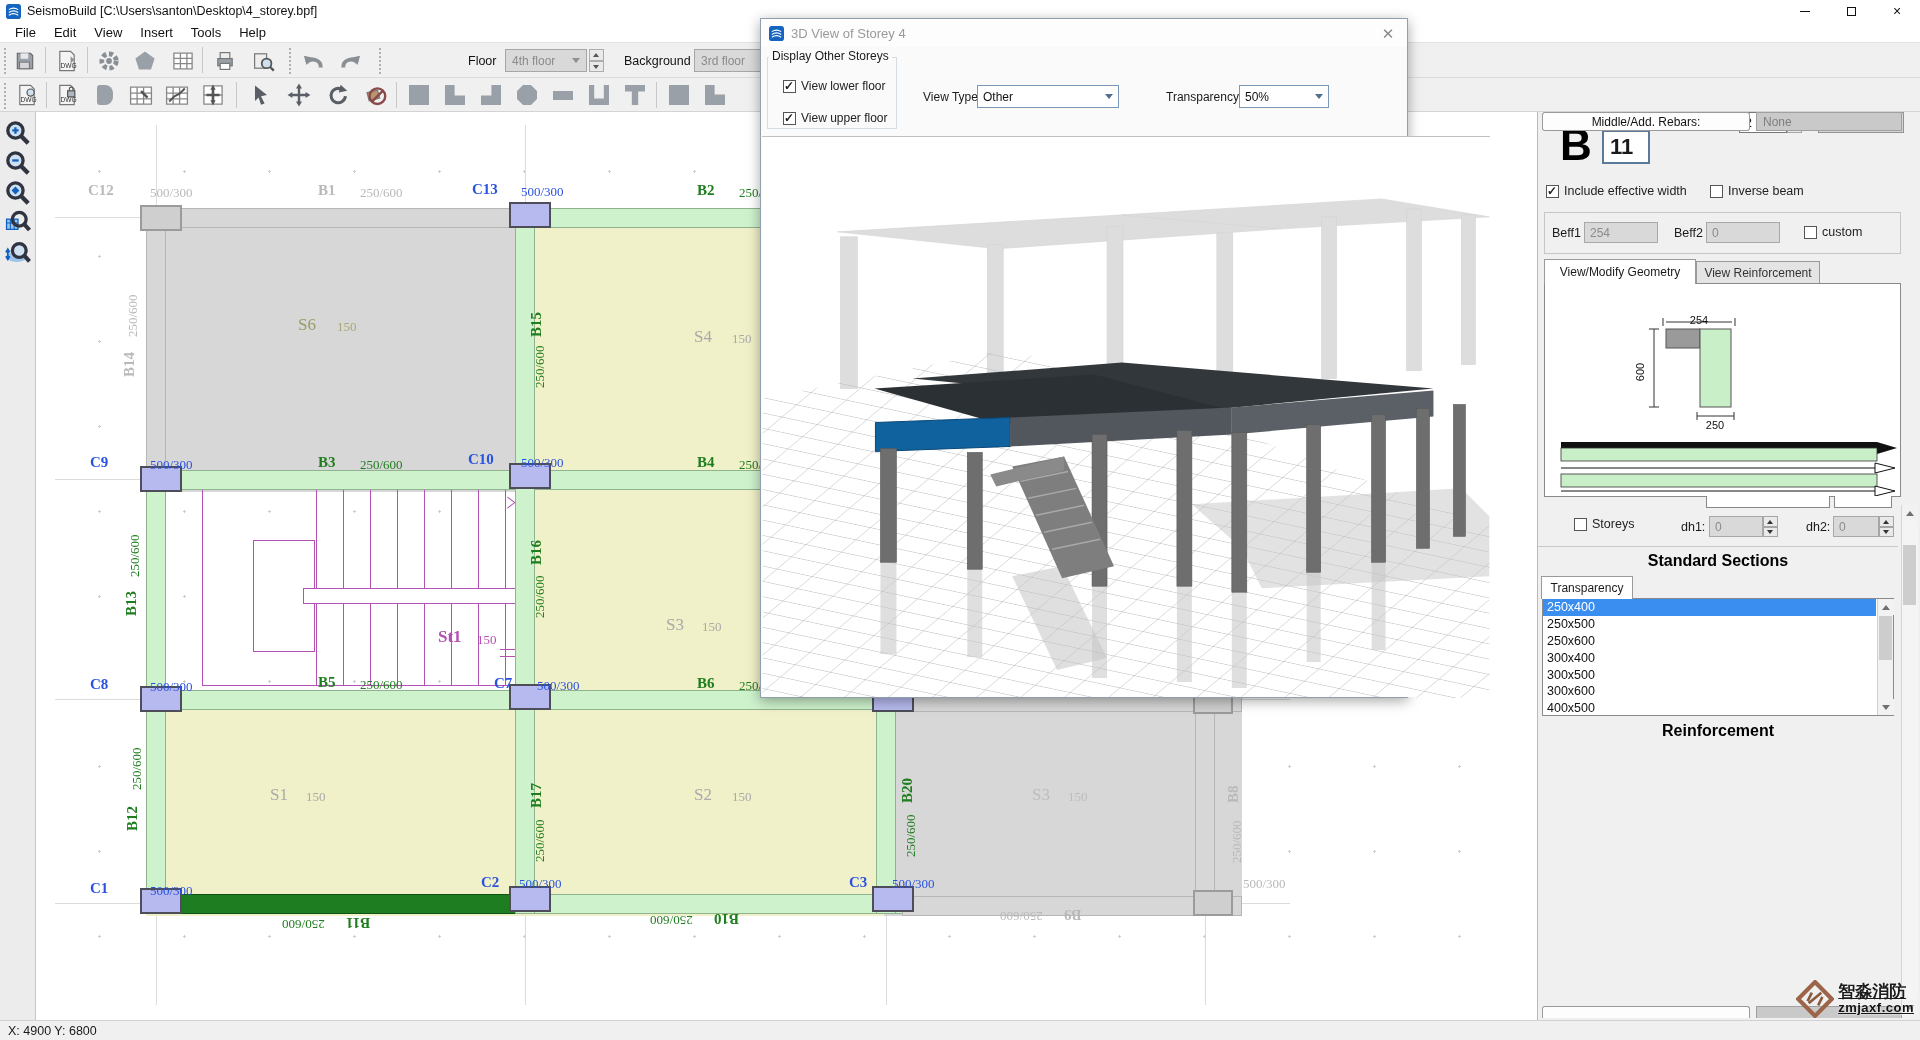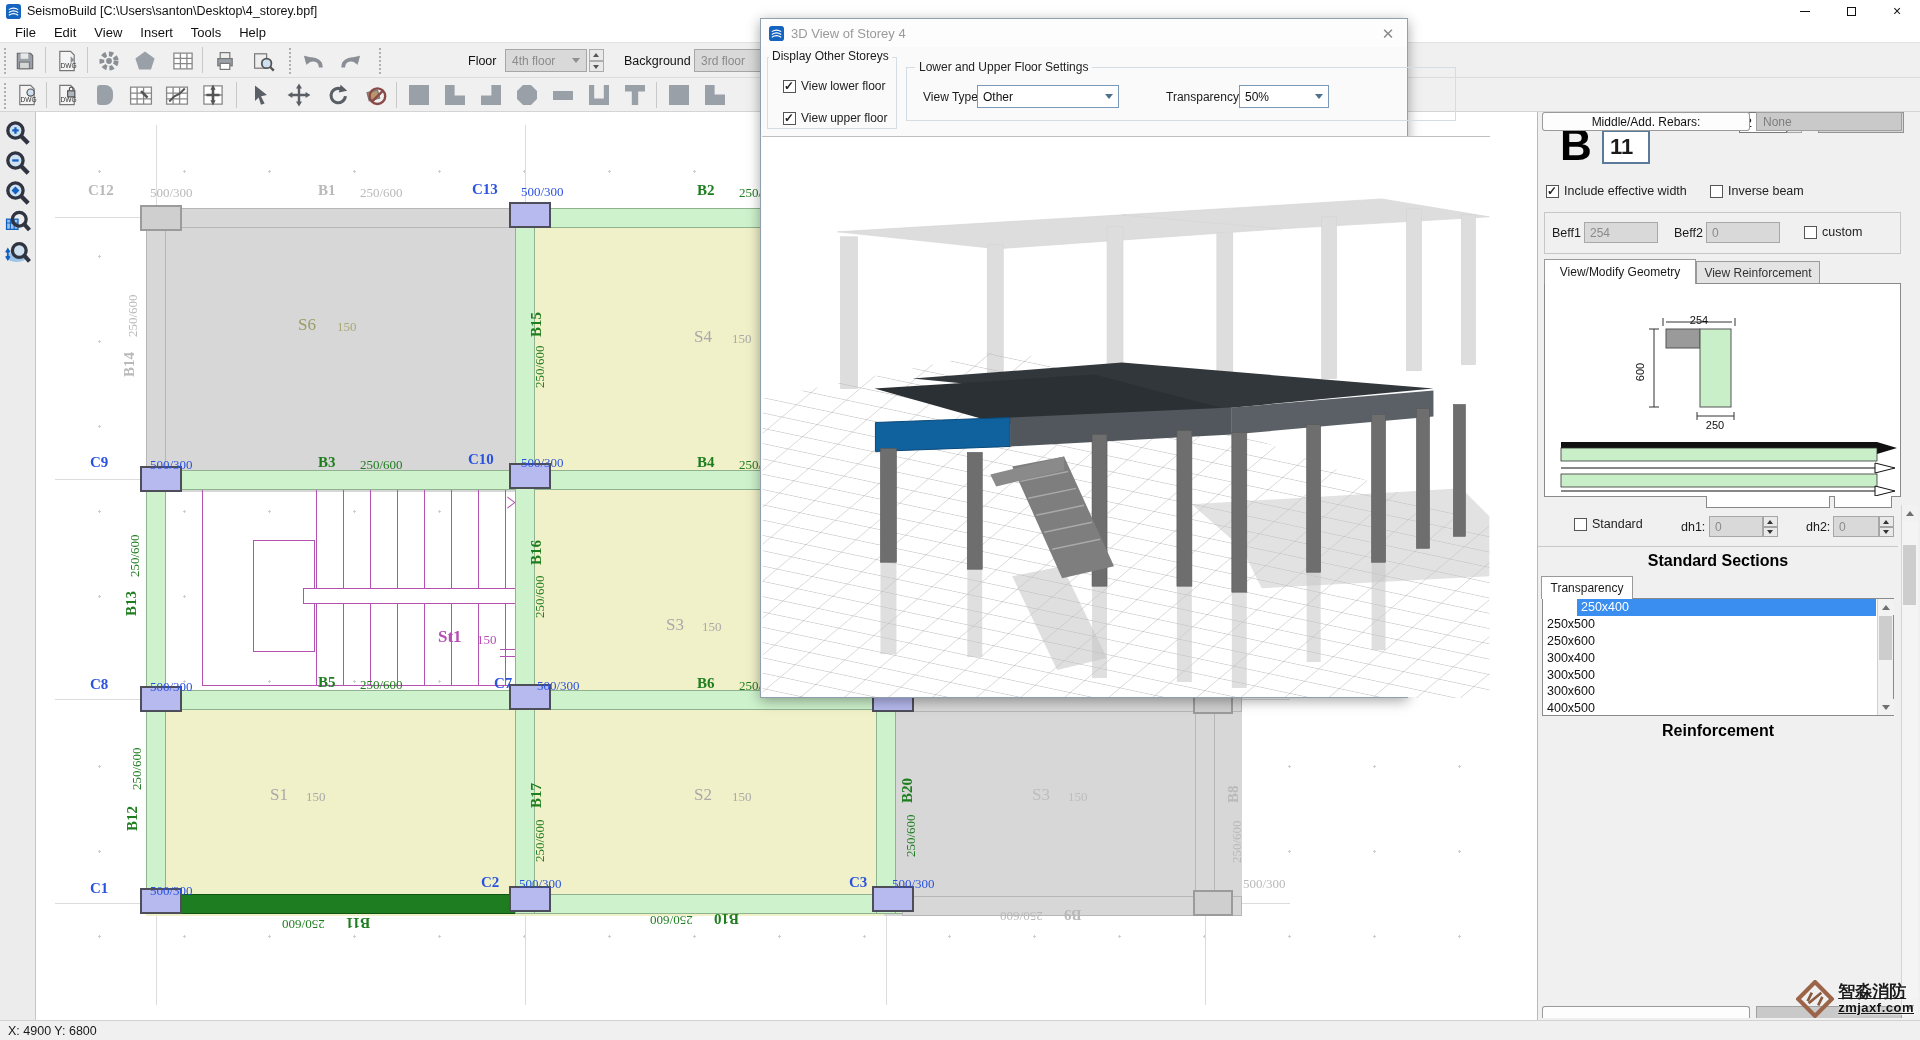--- a/index.html
+++ b/index.html
@@ -90,21 +90,21 @@
   .abs { position:absolute; }
   #b-letter { font-size:44px; font-weight:bold; color:#000; font-family:"Liberation Sans",sans-serif; }
   #b-num { width:48px; height:34px; border:2px solid #5a7a9a; background:#fff; font-size:22px; font-weight:bold; display:flex; align-items:center; padding-left:6px; }
   .ptab { position:absolute; border:1px solid #9a9a9a; border-bottom:none; font-size:12px; display:flex; align-items:center; justify-content:center; }
   .ptab.active { background:#fff; z-index:2; }
   .ptab.inactive { background:#e4e4e4; color:#333; }
   #geo-box { position:absolute; left:6px; top:171px; width:357px; height:214px; background:#fff; border:1px solid #8a8a8a; }
   .ptitle { position:absolute; width:100%; text-align:center; font-size:16px; font-weight:bold; color:#000; }
   #seclist { position:absolute; left:4px; top:486px; width:352px; height:118px; background:#fff; border:1px solid #8a8a8a; }
   .sec-row { height:16.8px; font-size:12.5px; padding-left:4px; display:flex; align-items:center; color:#111; }
-  .sec-row.sel { background:#3a8ef0; color:#fff;margin-left:34px; }
+  .sec-row.sel { background:#3a8ef0; color:#fff; }
   .lsb { position:absolute; right:0; top:0; width:16px; height:100%; background:#f2f2f2; border-left:1px solid #d0d0d0; }
   .sb-btn { position:absolute; left:0; width:16px; height:16px; background:#f2f2f2; display:flex; align-items:center; justify-content:center; }
   .tri-up { width:0; height:0; border-left:4px solid transparent; border-right:4px solid transparent; border-bottom:5px solid #707070; }
   .tri-dn { width:0; height:0; border-left:4px solid transparent; border-right:4px solid transparent; border-top:5px solid #707070; }
   .sb-thumb { position:absolute; left:1px; width:13px; background:#cdcdcd; }
   .re-row { position:absolute; left:8px; width:358px; height:21px; display:flex; align-items:center; }
   .re-row label { flex:1; text-align:right; font-size:12.5px; padding-right:6px; color:#111; }
   .numbox { width:48px; height:21px; background:#fff; border:1px solid #777; font-size:12.5px; display:flex; align-items:center; padding-left:5px; }
   .spin2 { width:15px; height:21px; display:flex; flex-direction:column; }
   .spin2 i { flex:1; background:#e9e9e9; border:1px solid #a5a5a5; position:relative; }
@@ -530,23 +530,20 @@
   <span style="position:absolute; left:8px; top:30px; font-size:12px; background:#fafafa; padding:0 3px">Display Other Storeys</span>
   <div class="cbrow" style="left:22px; top:60px">
       <span class="cb ck"></span>
       <span>View lower floor</span>
     </div>
   <div class="cbrow" style="left:22px; top:92px">
       <span class="cb ck"></span>
       <span>View upper floor</span>
     </div>
 
-  <div class="grpbox" style="left:145px; top:48px; width:550px; height:54px">
-    <span class="glab">Lower and Upper Floor Settings</span>
-  </div>
   <span style="position:absolute; left:162px; top:71px; font-size:12px">View Type</span>
   <div class="wsel" style="left:216px; top:66px; width:142px">
       <span>Other</span>
       <span class="caret"></span>
     </div>
   <span style="position:absolute; left:405px; top:71px; font-size:12px">Transparency</span>
   <div class="wsel" style="left:478px; top:66px; width:90px">
       <span>50%</span>
       <span class="caret"></span>
     </div>
@@ -660,21 +657,21 @@
       <line x1="16" y1="207" x2="332" y2="207" stroke="#111"></line>
       <polygon points="330,202 350,207 330,212" fill="#fff" stroke="#111"></polygon>
     </svg>
   </div>
 
   <div class="abs" style="left:168px; top:384px; width:124px; height:12px; background:#fff; border:1px solid #888; border-top:none"></div>
   <div class="abs" style="left:296px; top:384px; width:58px; height:12px; background:#fff; border:1px solid #888; border-top:none"></div>
 
   <div class="cbrow" style="left:36px; top:405px; font-size:12.5px">
       <span class="cb"></span>
-      <span>Standard</span>
+      <span>Storeys</span>
     </div>
   <span class="abs" style="left:143px; top:408px; font-size:12.5px">dh1:</span>
   <div class="abs dis-field" style="left:171px; top:404px; width:54px; height:21px">0</div>
   <div class="abs spin2" style="left:225px; top:404px">
       <i class="up"></i>
       <i class="dn"></i>
     </div>
   <span class="abs" style="left:268px; top:408px; font-size:12.5px">dh2:</span>
   <div class="abs dis-field" style="left:295px; top:404px; width:46px; height:21px">0</div>
   <div class="abs spin2" style="left:341px; top:404px">

